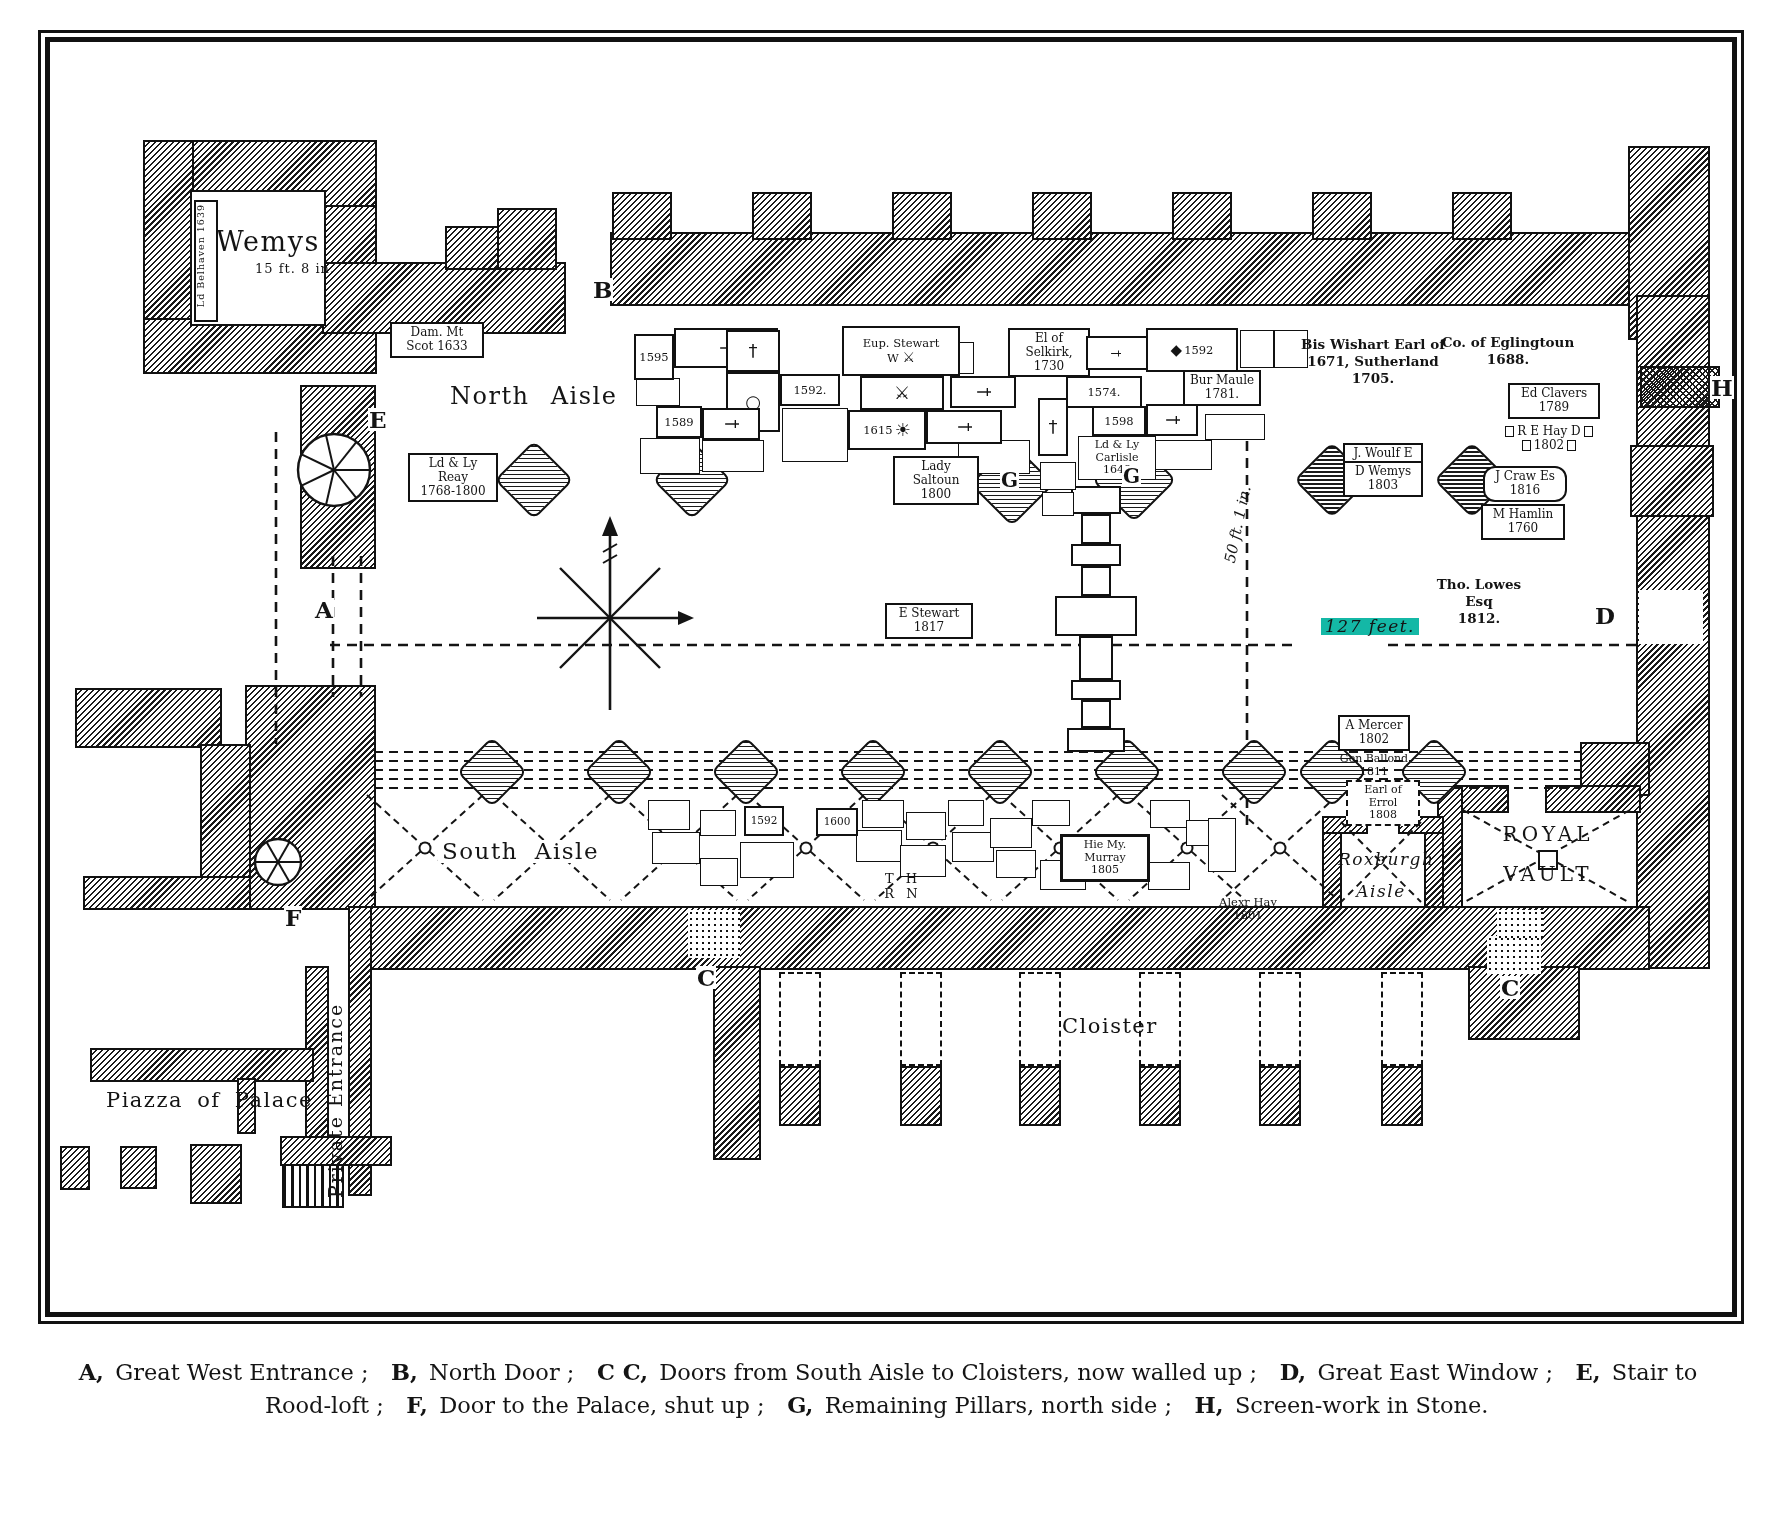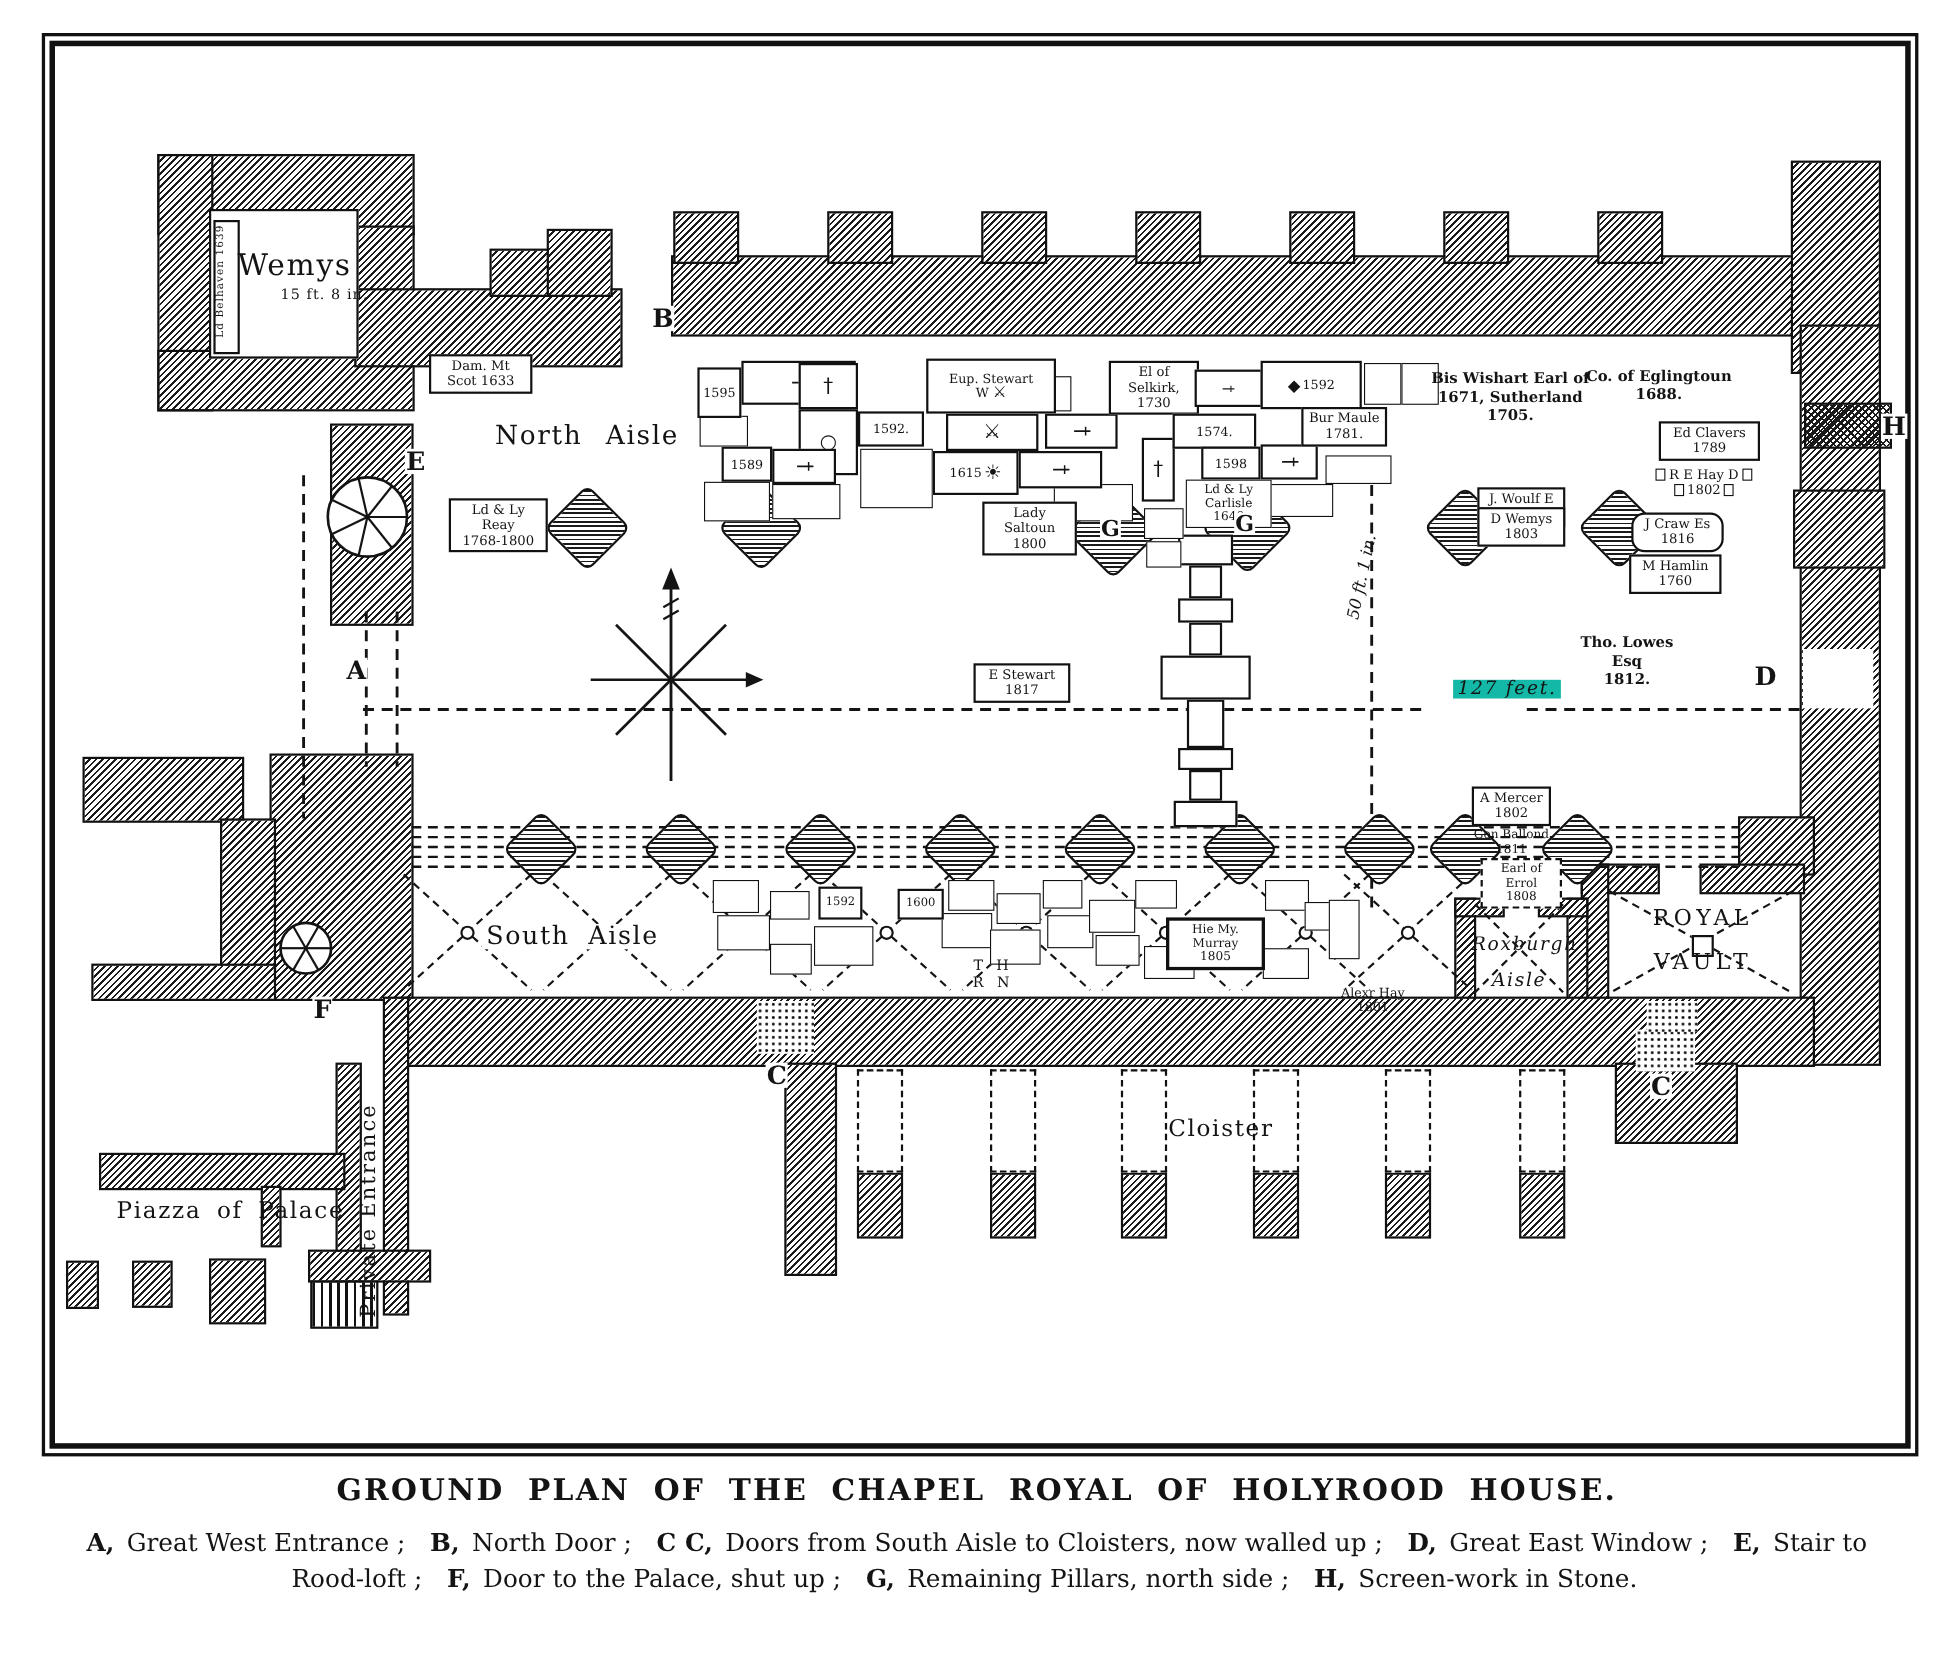--- a/index.html
+++ b/index.html
@@ -389,21 +389,20 @@
       <circle cx="278" cy="862" r="23" fill="#fff" stroke="#141414" stroke-width="2.4"></circle>
       <line x1="278" y1="862" x2="301" y2="862" stroke="#141414" stroke-width="2"></line>
       <line x1="278" y1="862" x2="289.5" y2="881.9185842870421" stroke="#141414" stroke-width="2"></line>
       <line x1="278" y1="862" x2="266.5" y2="881.9185842870421" stroke="#141414" stroke-width="2"></line>
       <line x1="278" y1="862" x2="255" y2="862" stroke="#141414" stroke-width="2"></line>
       <line x1="278" y1="862" x2="266.5" y2="842.0814157129579" stroke="#141414" stroke-width="2"></line>
       <line x1="278" y1="862" x2="289.5" y2="842.0814157129579" stroke="#141414" stroke-width="2"></line>
     </svg>
 
   <div class="caption">
-    <div class="cap-title">GROUND PLAN OF THE CHAPEL ROYAL OF HOLYROOD HOUSE.</div>
     <div class="cap-legend"><b>A, </b><span>Great West Entrance ;  </span><b>B, </b><span>North Door ;  </span><b>C C, </b><span>Doors from South Aisle to Cloisters, now walled up ;  </span><b>D, </b><span>Great East Window ;  </span><b>E, </b><span>Stair to Rood-loft ;  </span><b>F, </b><span>Door to the Palace, shut up ;  </span><b>G, </b><span>Remaining Pillars, north side ;  </span><b>H, </b><span>Screen-work in Stone.  </span></div>
   </div>
 <div class="gapwhite" style="left: 779px; top: 972px; width: 38px; height: 90px; border: 2.5px dashed rgb(17, 17, 17); z-index: 1;"></div>
     <div class="hatch" style="left: 779px; top: 1066px; width: 38px; height: 56px;"></div>
     <div class="gapwhite" style="left: 900px; top: 972px; width: 38px; height: 90px; border: 2.5px dashed rgb(17, 17, 17); z-index: 1;"></div>
     <div class="hatch" style="left: 900px; top: 1066px; width: 38px; height: 56px;"></div>
     <div class="gapwhite" style="left: 1019px; top: 972px; width: 38px; height: 90px; border: 2.5px dashed rgb(17, 17, 17); z-index: 1;"></div>
     <div class="hatch" style="left: 1019px; top: 1066px; width: 38px; height: 56px;"></div>
     <div class="gapwhite" style="left: 1139px; top: 972px; width: 38px; height: 90px; border: 2.5px dashed rgb(17, 17, 17); z-index: 1;"></div>
     <div class="hatch" style="left: 1139px; top: 1066px; width: 38px; height: 56px;"></div>

